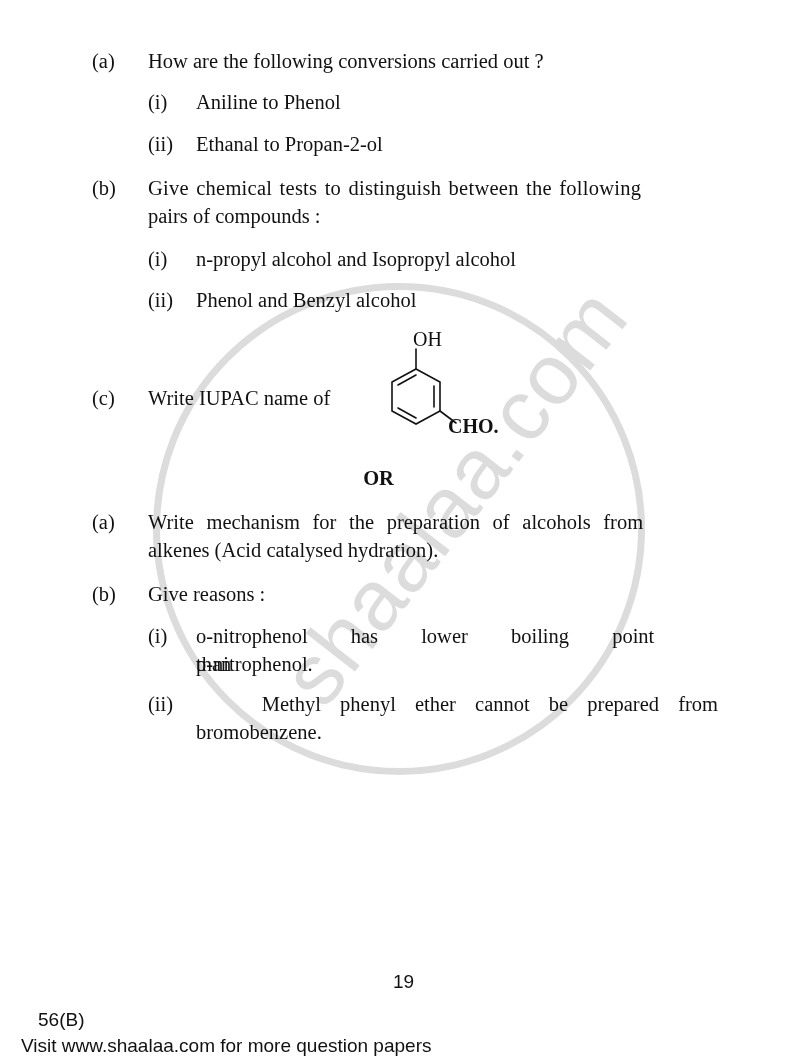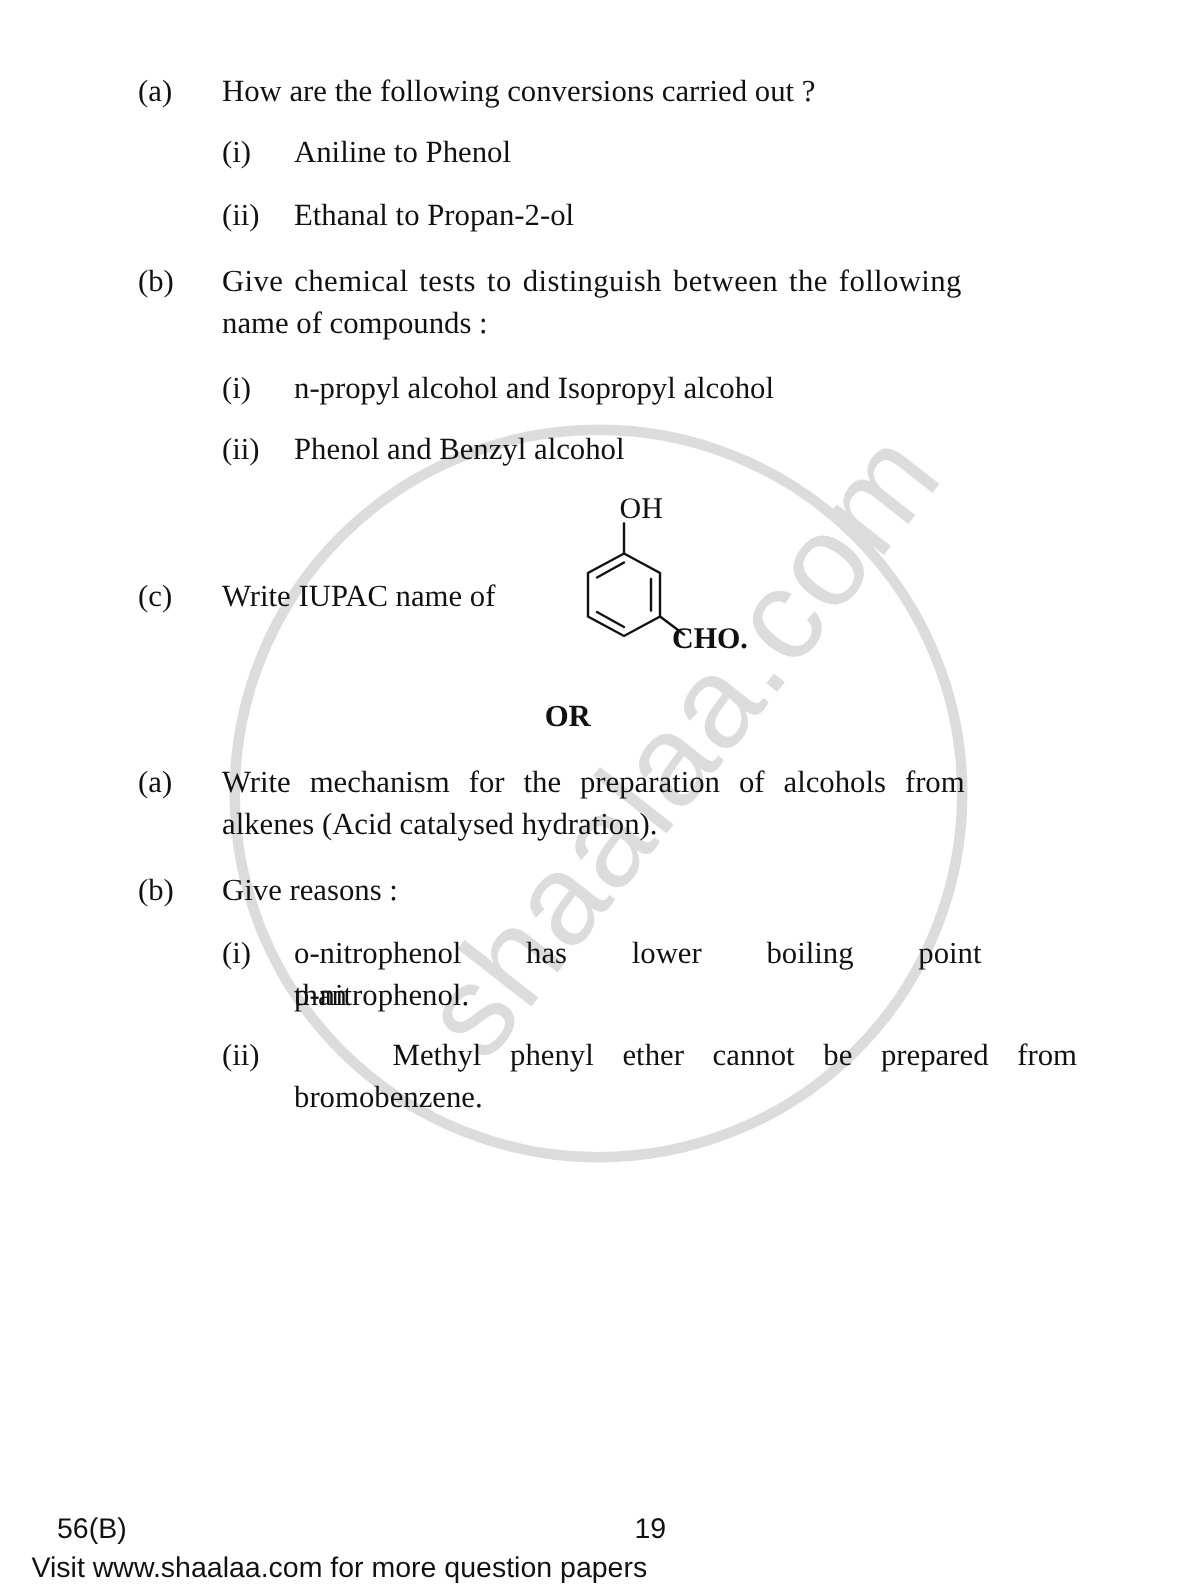--- a/index.html
+++ b/index.html
@@ -125,21 +125,21 @@
     <div class="row" style="top:130px;">
       <span class="sublabel">(ii)</span>
       <span class="subtext">Ethanal to Propan-2-ol</span>
     </div>
 
     <div class="row" style="top:174px;">
       <span class="label">(b)</span>
       <span class="text" style="letter-spacing:0.25px;word-spacing:2px;">Give chemical tests to distinguish between the following</span>
     </div>
     <div class="row" style="top:202px;">
-      <span class="text">name of compounds :</span>
+      <span class="text">pairs of compounds :</span>
     </div>
     <div class="row" style="top:245px;">
       <span class="sublabel">(i)</span>
       <span class="subtext">n-propyl alcohol and Isopropyl alcohol</span>
     </div>
     <div class="row" style="top:286px;">
       <span class="sublabel">(ii)</span>
       <span class="subtext">Phenol and Benzyl alcohol</span>
     </div>
 
@@ -191,16 +191,16 @@
     <div class="row" style="top:690px;">
       <span class="sublabel">(ii)</span>
       <span class="subtext" style="word-spacing:14px;text-align:right;">Methyl phenyl ether cannot be prepared from</span>
     </div>
     <div class="row" style="top:718px;">
       <span class="subtext">bromobenzene.</span>
     </div>
   </div>
 
   <div class="footer" style="left:38px; top:1010px;text-align:center;">56(B)</div>
-  <div class="footer" style="left:393px; top:1010px;margin-left:30px;">19</div>
+  <div class="footer" style="left:393px; top:972px;">19</div>
   <div class="footer" style="left:21px; top:1036px;">Visit www.shaalaa.com for more question papers</div>
 
 </div>
 
 </body></html>

